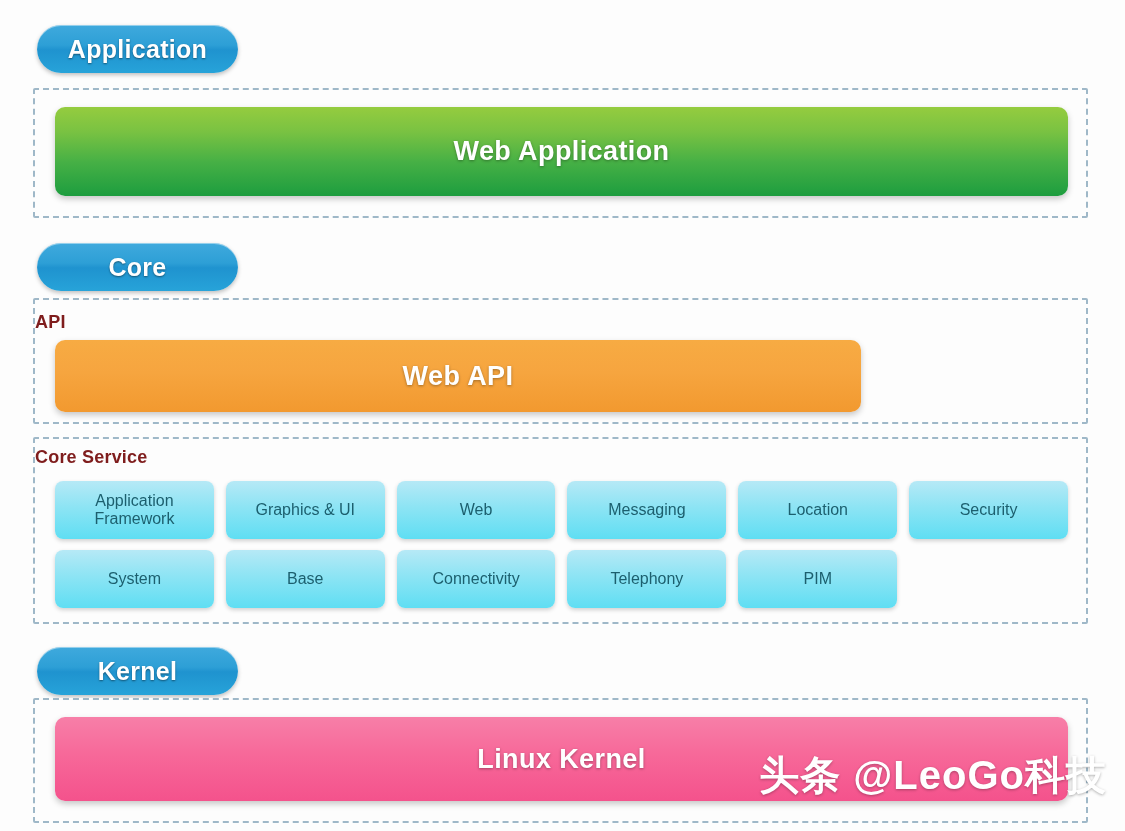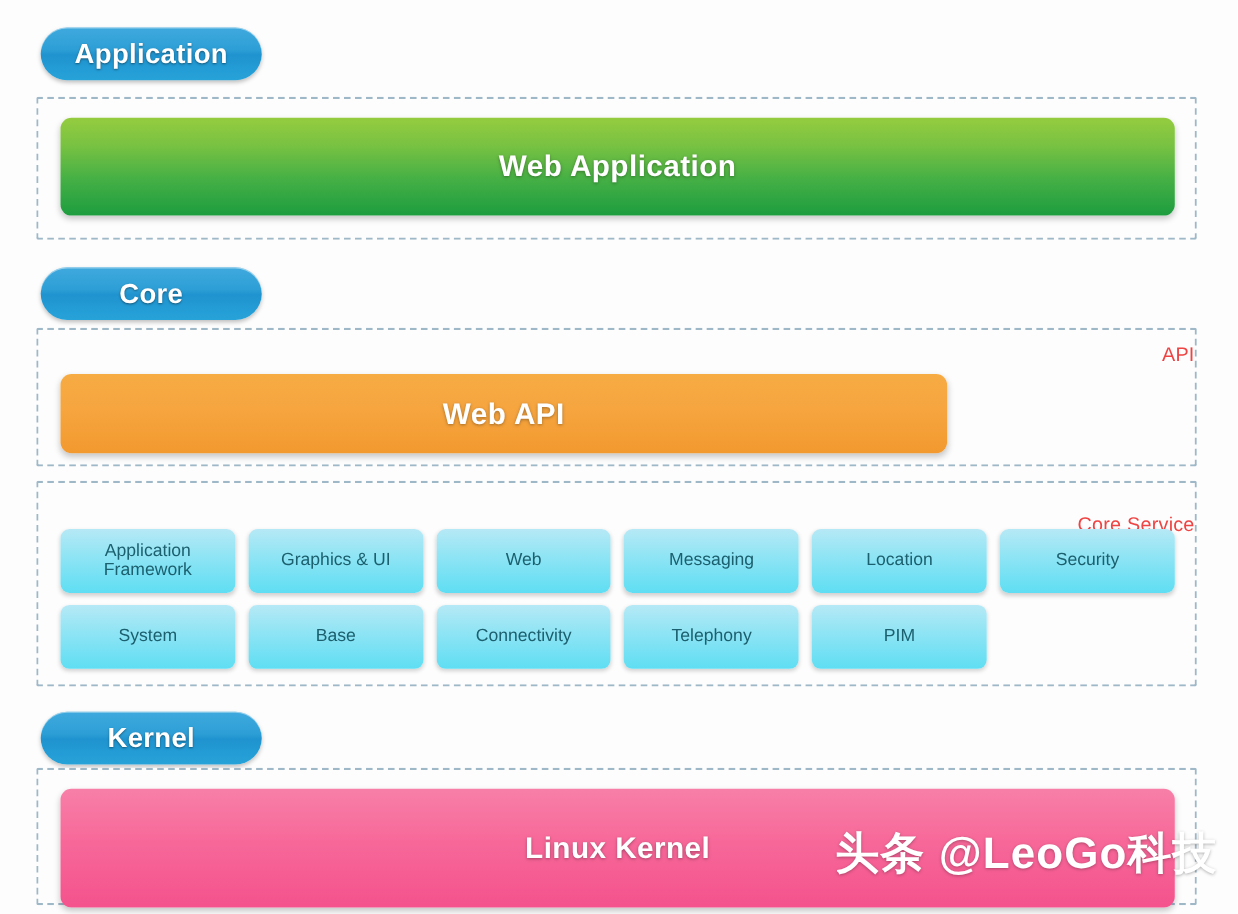--- a/index.html
+++ b/index.html
@@ -55,28 +55,28 @@
   }
   #box-application { left: 33px; top: 88px;  width: 1055px; height: 130px; }
   #box-api         { left: 33px; top: 298px; width: 1055px; height: 126px; }
   #box-coreservice { left: 33px; top: 437px; width: 1055px; height: 187px; }
   #box-kernel      { left: 33px; top: 698px; width: 1055px; height: 125px; }
 
   
   .section-caption {
     position: absolute;
     width: 100%;
-    text-align: right;
+    text-align: left;
     font-size: 18px;
-    color: #ef4444;
-    font-weight: normal;
+    color: #7f1d1d;
+    font-weight: bold;
     letter-spacing: 0.2px;
   }
   #caption-api          { top: 12px; }
-  #caption-core-service { top: 8px; margin-top: 20px; }
+  #caption-core-service { top: 8px; }
 
   
   .bar {
     position: absolute;
     border-radius: 10px;
     display: flex;
     align-items: center;
     justify-content: center;
     box-shadow: 0 3px 6px rgba(0,0,0,0.22);
   }
@@ -97,21 +97,21 @@
                 #1d9d3f 100%);
   }
   #bar-web-api {
     left: 20px; top: 40px; width: 806px; height: 72px;
     background: linear-gradient(to bottom,
                 #f7ab43 0%,
                 #f6a53f 45%,
                 #f2992f 100%);
   }
   #bar-linux-kernel {
-    left: 20px; top: 17px; width: 1013px; height: 108px;
+    left: 20px; top: 17px; width: 1013px; height: 84px;
     background: linear-gradient(to bottom,
                 #f77fa8 0%,
                 #f76899 45%,
                 #f4528c 100%);
   }
 
   
   .tile-grid {
     position: absolute;
     left: 20px;

